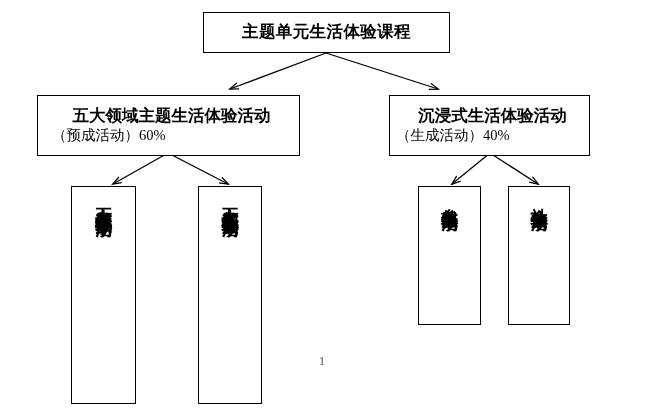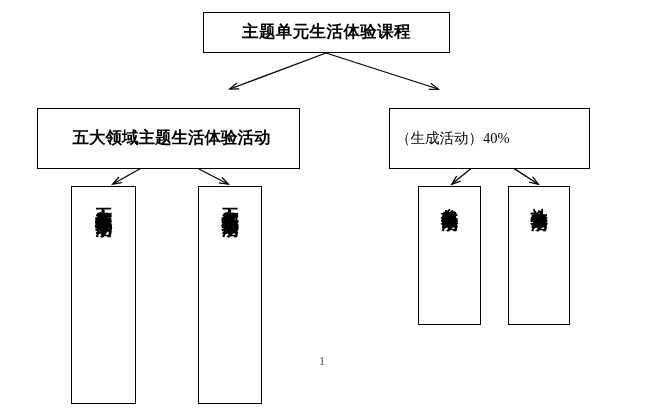--- a/index.html
+++ b/index.html
@@ -45,21 +45,21 @@
     height: 41px;
   }
   .node-root .line-main {
     font-size: 16.5px;
     font-weight: bold;
     letter-spacing: 0.4px;
     line-height: 1.1;
   }
   
   .node-branch {
-    top: 108px;
+    top: 95px;
     height: 61px;
     align-items: flex-start;
     justify-content: center;
     padding-left: 6px;
   }
   .node-branch-left {
     left: 37px;
     width: 263px;
   }
   .node-branch-right {
@@ -139,23 +139,25 @@
 
     <line x1="490" y1="153" x2="538" y2="184" stroke="#000000" stroke-width="1.3" marker-end="url(#arrowhead)"></line>
   </svg>
 
   <div class="node node-root">
     <span class="line-main">主题单元生活体验课程</span>
   </div>
 
   <div class="node node-branch node-branch-left">
     <span class="line-main">五大领域主题生活体验活动</span>
+    <span class="line-sub">（预成活动）60%</span>
   </div>
 
   <div class="node node-branch node-branch-right">
+    <span class="line-main">沉浸式生活体验活动</span>
     <span class="line-sub">（生成活动）40%</span>
   </div>
 
   <div class="node node-leaf leaf-1">
     <span class="vtext">五大领域集体教学活动</span>
   </div>
 
   <div class="node node-leaf leaf-2">
     <span class="vtext">五大领域亲子体验活动</span>
   </div>

